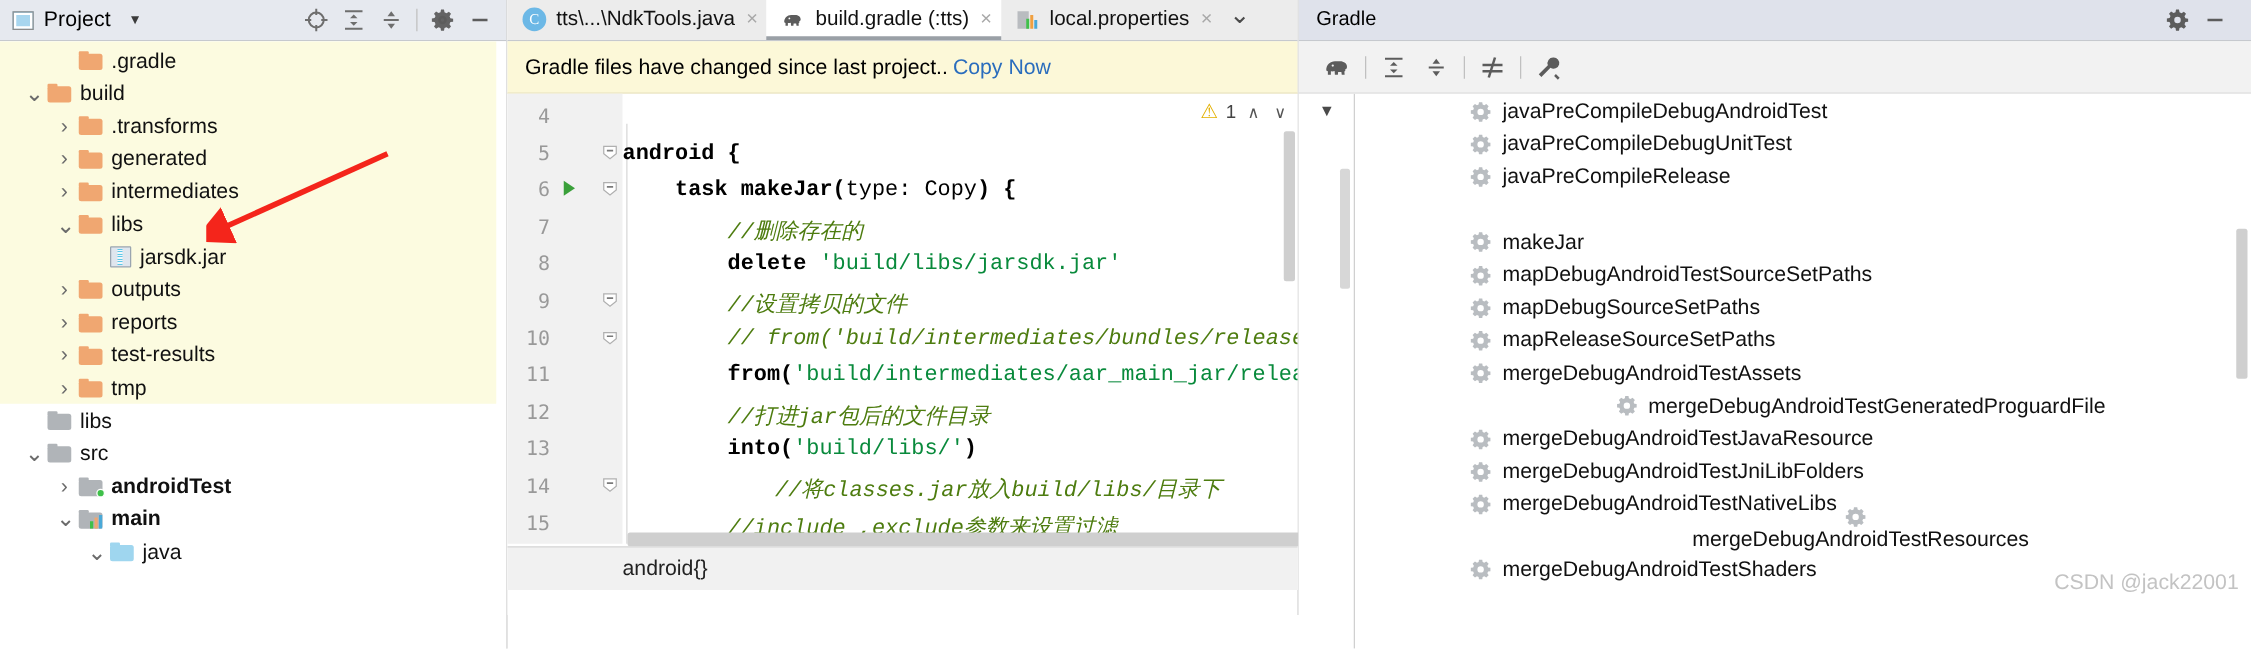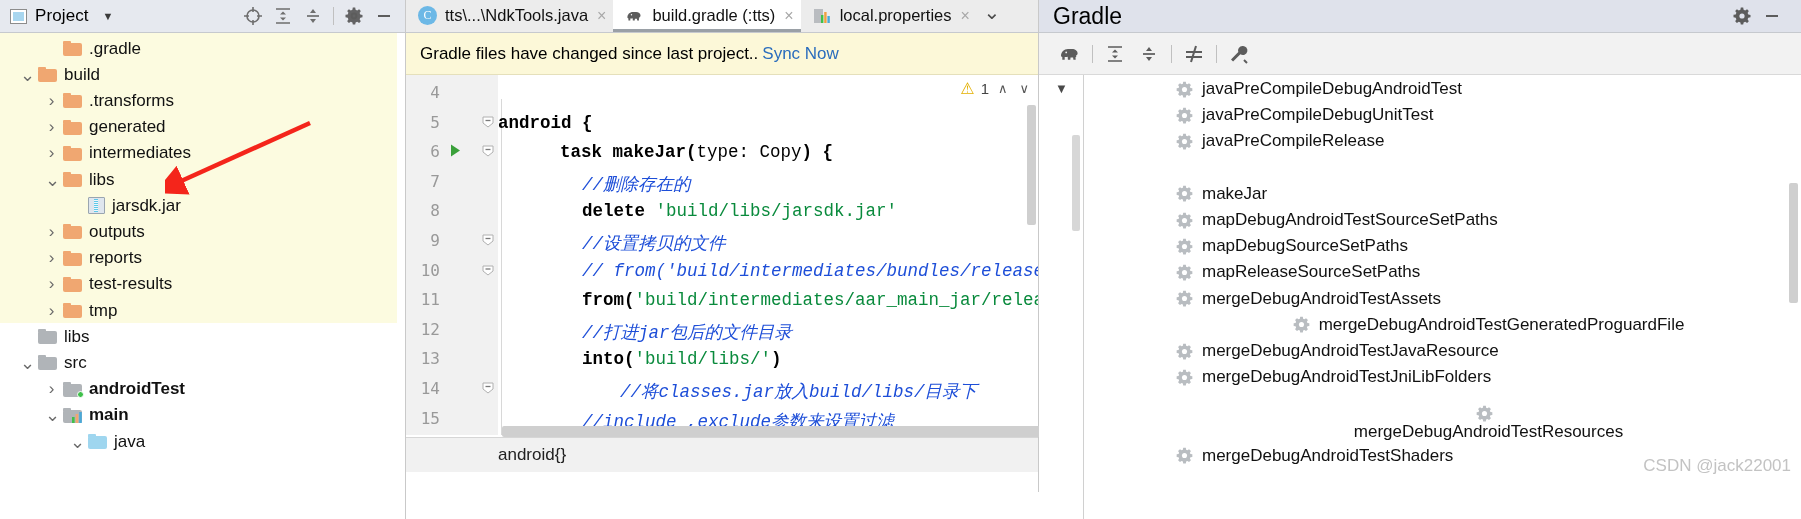--- a/index.html
+++ b/index.html
@@ -100,42 +100,42 @@
   .gutter .ln { position:absolute; right:58px; font-size:16px; color:#999;
      font-family:"DejaVu Sans Mono", monospace; }
   .gutter .fold { position:absolute; left:75px; width:14px; height:14px; }
   .runmark { position:absolute; left:42px; color:#3aa03a; font-size:14px;}
 
   .codearea { position:absolute; left:92px; top:0; right:0; height:360px; overflow:hidden;
      font-family:Liberation Mono, monospace; font-size:17.5px; }
   .cl { position:absolute; white-space:pre; }
   .kw { color:#000; font-weight:bold; }
   .str { color:#098a3c; }
-  .cmt { color:#1d4ed8; font-style:italic; }
+  .cmt { color:#4d7c0f; font-style:italic; }
   .nm { color:#000; }
   .vbar { position:absolute; left:95px; top:24px; width:1px; height:336px; background:#d8d8d8;}
 
   .hscroll { position:absolute; left:92px; bottom:35px; width:540px; height:11px; }
   .hscroll .thumb { position:absolute; left:4px; top:0; width:545px; height:11px;
       background:#cfcfcf; border-radius:2px;}
   .vscroll { position:absolute; right:2px; top:30px; width:9px; height:120px;
       background:#cfcfcf; border-radius:2px;}
   .editor-mark { position:absolute; right:2px; top:355px; width:24px; height:4px; background:#f0c000; }
 
   .breadcrumb { position:absolute; left:0; bottom:0; width:100%; height:35px; background:#f1f1f1;
       border-top:1px solid #d6d6d6; display:flex; align-items:center; padding-left:92px;
       font-size:17px; color:#222; }
 
   .leftstrip { position:absolute; left:0; top:0; width:8px; height:360px; }
 
   
   #gradle-panel { flex:1 1 auto; position:relative; background:#fff; }
   .g-header { height:33px; background:#dfe2eb; display:flex; align-items:center;
       padding:0 14px 0 14px; border-bottom:1px solid #c6c9ce; }
-  .g-title { font-size:23px; color:#000; }
+  .g-title { font-size:16px; color:#000; }
   .g-toolbar { height:42px; background:#f2f2f2; display:flex; align-items:center;
       padding-left:14px; border-bottom:1px solid #d9d9d9; }
   .g-toolbar .tb { width:34px; height:28px; display:flex; align-items:center;
       justify-content:center; color:#5c5c5c; }
   .g-list { position:relative; height:444px; background:#fff; overflow:hidden; }
   .g-item { height:26.2px; display:flex; align-items:center; padding-left:137px;
       font-size:17px; color:#111; white-space:nowrap; }
   .g-item .gear { width:17px; height:17px; margin-right:9px; flex:0 0 17px; }
   .g-chev { position:absolute; left:16px; top:6px; color:#4a4a4a; font-size:13px;}
   .g-vscroll { position:absolute; right:3px; top:108px; width:9px; height:120px;
@@ -323,21 +323,21 @@
             </svg>
           </span>
           <span>local.properties</span>
           <span class="tclose">×</span>
         </div>
         <div class="tab-chev" style="font-size: 20px; padding-bottom: 8px;">⌄</div>
       </div>
 
     <div class="notif">
       <span>Gradle files have changed since last project..</span>
-      <span class="lnk sync">Sync Now</span>
+      <span class="lnk sync">Copy Now</span>
     </div>
 
     <div class="codewrap">
       <div class="leftstrip"></div>
 
       <div class="insp">
         <span class="warn">⚠</span>
         <span>1</span>
         <span class="chev">∧</span>
         <span class="chev">∨</span>
@@ -377,21 +377,21 @@
               <path d="M4.5 5.5h5" stroke="#7a7a7a" stroke-width="1.3"></path>
             </svg></div>
           <div class="runmark" style="top: 68.2px;"><svg width="15" height="15" viewBox="0 0 15 15">
               <path d="M3 1.5l9 6-9 6z" fill="#3aa03a"></path>
             </svg></div>
         </div>
       <div class="vbar"></div>
       <div class="codearea" id="codearea">
           <div class="cl" style="top: 8px; left: 0px;"></div>
           <div class="cl" style="top: 37.6px; left: 0px;"><span class="kw">android {</span></div>
-          <div class="cl" style="top: 67.2px; left: 0px; padding-left: 20px;"><span class="kw">    task makeJar(</span><span class="nm">type: </span><span class="nm">Copy</span><span class="kw">) {</span></div>
+          <div class="cl" style="top: 67.2px; left: 0px;"><span class="kw">    task makeJar(</span><span class="nm">type: </span><span class="nm">Copy</span><span class="kw">) {</span></div>
           <div class="cl" style="top: 96.8px; left: 0px;"><span class="cmt">        //删除存在的</span></div>
           <div class="cl" style="top: 126.4px; left: 0px;"><span class="kw">        delete </span><span class="str">'build/libs/jarsdk.jar'</span></div>
           <div class="cl" style="top: 156px; left: 0px;"><span class="cmt">        //设置拷贝的文件</span></div>
           <div class="cl" style="top: 185.6px; left: 0px;"><span class="cmt">        // from('build/intermediates/bundles/release</span></div>
           <div class="cl" style="top: 215.2px; left: 0px;"><span class="kw">        from(</span><span class="str">'build/intermediates/aar_main_jar/relea</span></div>
           <div class="cl" style="top: 244.8px; left: 0px;"><span class="cmt">        //打进jar包后的文件目录</span></div>
           <div class="cl" style="top: 274.4px; left: 0px;"><span class="kw">        into(</span><span class="str">'build/libs/'</span><span class="kw">)</span></div>
           <div class="cl" style="top: 304px; left: 0px; margin-left: 38px;"><span class="cmt">        //将classes.jar放入build/libs/目录下</span></div>
           <div class="cl" style="top: 333.6px; left: 0px;"><span class="cmt">        //include ,exclude参数来设置过滤</span></div>
         </div>
@@ -539,20 +539,27 @@
           </svg>
           <span>mergeDebugAndroidTestJavaResource</span>
         </div>
         <div class="g-item" style="position: absolute; top: 289.2px; left: 0px; right: 0px;">
           <svg class="gear" viewBox="0 0 18 18">
             <path d="M7.6 0.8h2.8l.3 2 1.4.6 1.7-1.1 2 2-1.1 1.7.6 1.4 2 .3v2.8l-2 .3-.6 1.4 1.1 1.7-2 2-1.7-1.1-1.4.6-.3 2H7.6l-.3-2-1.4-.6-1.7 1.1-2-2 1.1-1.7-.6-1.4-2-.3V7.7l2-.3.6-1.4L2.2 4.3l2-2 1.7 1.1 1.4-.6z" fill="#b9bdc1"></path>
             <circle cx="9" cy="9" r="2.7" fill="#ffffff"></circle>
           </svg>
           <span>mergeDebugAndroidTestJniLibFolders</span>
         </div>
+        <div class="g-item" style="position: absolute; top: 315.4px; left: 0px; right: 0px;">
+          <svg class="gear" viewBox="0 0 18 18">
+            <path d="M7.6 0.8h2.8l.3 2 1.4.6 1.7-1.1 2 2-1.1 1.7.6 1.4 2 .3v2.8l-2 .3-.6 1.4 1.1 1.7-2 2-1.7-1.1-1.4.6-.3 2H7.6l-.3-2-1.4-.6-1.7 1.1-2-2 1.1-1.7-.6-1.4-2-.3V7.7l2-.3.6-1.4L2.2 4.3l2-2 1.7 1.1 1.4-.6z" fill="#b9bdc1"></path>
+            <circle cx="9" cy="9" r="2.7" fill="#ffffff"></circle>
+          </svg>
+          <span>mergeDebugAndroidTestNativeLibs</span>
+        </div>
         <div class="g-item" style="position: absolute; top: 330px; left: 0px; right: 0px; flex-direction: column;">
           <svg class="gear" viewBox="0 0 18 18">
             <path d="M7.6 0.8h2.8l.3 2 1.4.6 1.7-1.1 2 2-1.1 1.7.6 1.4 2 .3v2.8l-2 .3-.6 1.4 1.1 1.7-2 2-1.7-1.1-1.4.6-.3 2H7.6l-.3-2-1.4-.6-1.7 1.1-2-2 1.1-1.7-.6-1.4-2-.3V7.7l2-.3.6-1.4L2.2 4.3l2-2 1.7 1.1 1.4-.6z" fill="#b9bdc1"></path>
             <circle cx="9" cy="9" r="2.7" fill="#ffffff"></circle>
           </svg>
           <span>mergeDebugAndroidTestResources</span>
         </div>
         <div class="g-item" style="position: absolute; top: 367.8px; left: 0px; right: 0px;">
           <svg class="gear" viewBox="0 0 18 18">
             <path d="M7.6 0.8h2.8l.3 2 1.4.6 1.7-1.1 2 2-1.1 1.7.6 1.4 2 .3v2.8l-2 .3-.6 1.4 1.1 1.7-2 2-1.7-1.1-1.4.6-.3 2H7.6l-.3-2-1.4-.6-1.7 1.1-2-2 1.1-1.7-.6-1.4-2-.3V7.7l2-.3.6-1.4L2.2 4.3l2-2 1.7 1.1 1.4-.6z" fill="#b9bdc1"></path>

